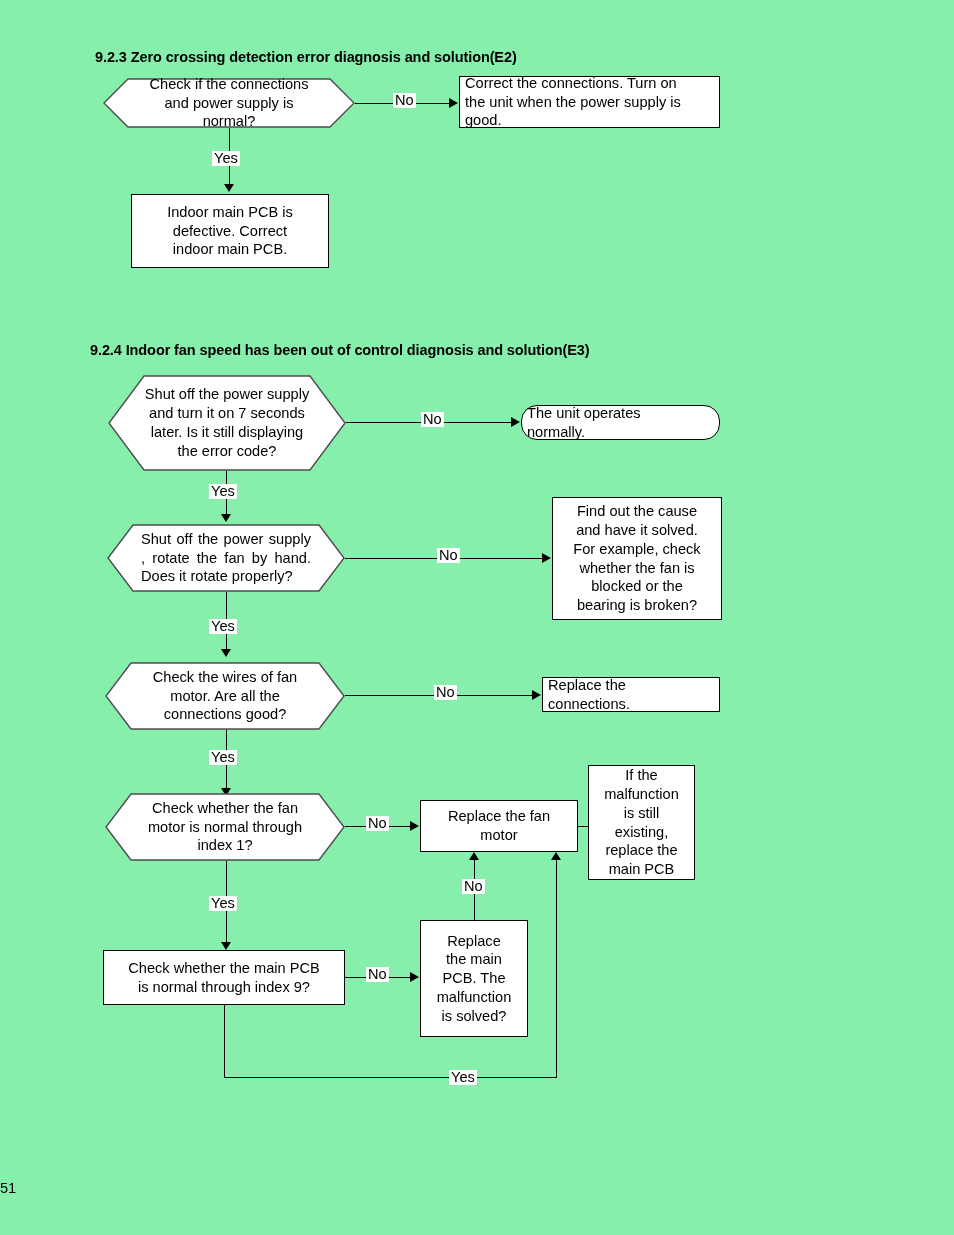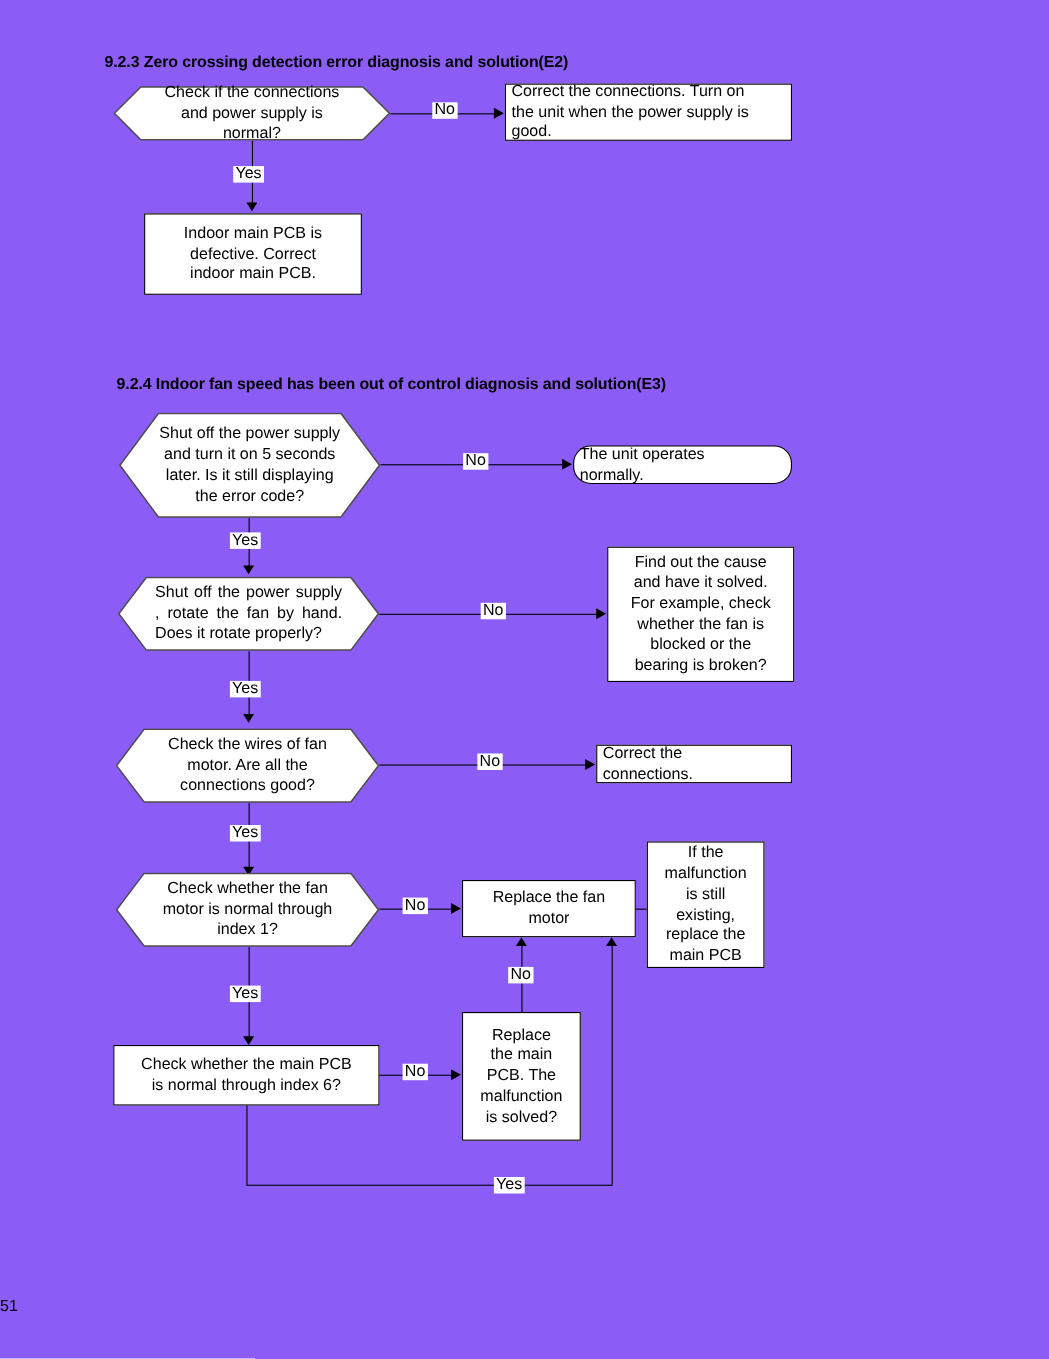--- a/index.html
+++ b/index.html
@@ -8,21 +8,21 @@
     background: #ffffff;
   }
   body {
     font-family: "Liberation Sans", sans-serif;
     color: #000000;
   }
   #page {
     position: relative;
     width: 954px;
     height: 1235px;
-    background: #8b5cf6;
+    background: #86efac;
     overflow: hidden;
   }
 
   
   .section-heading {
     position: absolute;
     font-size: 14.5px;
     font-weight: bold;
     color: #000;
     white-space: nowrap;
@@ -152,27 +152,27 @@
   </div>
 
   <div class="vline" style="left:229px; top:128px; height:58px;"></div>
   <div class="arrow-down" style="left:224px; top:184px;"></div>
   <div class="edge-label" style="left:212px; top:151px;">Yes</div>
 
   <div class="box" style="left:131px; top:194px; width:198px; height:74px;">
     <span>Indoor main PCB is defective. Correct indoor main PCB.</span>
   </div>
 
-  <div class="section-heading" style="left:106px; top:342px;text-align:center;">9.2.4 Indoor fan speed has been out of control diagnosis and solution(E3)</div>
+  <div class="section-heading" style="left:90px; top:342px;text-align:center;">9.2.4 Indoor fan speed has been out of control diagnosis and solution(E3)</div>
 
   <div class="hex" style="left:108px; top:375px; width:238px; height:96px;">
     <svg class="hex-shape" viewBox="0 0 238 96" preserveAspectRatio="none">
       <polygon points="36,1 202,1 237,48 202,95 36,95 1,48" fill="#ffffff" stroke="#4d4d4d" stroke-width="1.4"></polygon>
     </svg>
-    <span class="hex-text">Shut off the power supply and turn it on 5 seconds later. Is it still displaying the error code?</span>
+    <span class="hex-text">Shut off the power supply and turn it on 7 seconds later. Is it still displaying the error code?</span>
   </div>
 
   <div class="hline" style="left:346px; top:422px; width:166px;"></div>
   <div class="arrow-right" style="left:511px; top:417px;"></div>
   <div class="edge-label" style="left:421px; top:412px;">No</div>
 
   <div class="box left-align" style="left:521px; top:405px; width:199px; height:35px;border-radius:16px;">
     <span>The unit operates normally.</span>
   </div>
 
@@ -204,21 +204,21 @@
       <polygon points="26,1 214,1 239,34 214,67 26,67 1,34" fill="#ffffff" stroke="#4d4d4d" stroke-width="1.4"></polygon>
     </svg>
     <span class="hex-text">Check the wires of fan motor. Are all the connections good?</span>
   </div>
 
   <div class="hline" style="left:345px; top:695px; width:188px;"></div>
   <div class="arrow-right" style="left:532px; top:690px;"></div>
   <div class="edge-label" style="left:434px; top:685px;">No</div>
 
   <div class="box left-align" style="left:542px; top:677px; width:178px; height:35px;">
-    <span>Correct the connections.</span>
+    <span>Replace the connections.</span>
   </div>
 
   <div class="vline" style="left:226px; top:730px; height:60px;"></div>
   <div class="arrow-down" style="left:221px; top:788px;"></div>
   <div class="edge-label" style="left:209px; top:750px;">Yes</div>
 
   <div class="hex" style="left:105px; top:793px; width:240px; height:68px;">
     <svg class="hex-shape" viewBox="0 0 240 68" preserveAspectRatio="none">
       <polygon points="26,1 214,1 239,34 214,67 26,67 1,34" fill="#ffffff" stroke="#4d4d4d" stroke-width="1.4"></polygon>
     </svg>
@@ -238,21 +238,21 @@
 
   <div class="box" style="left:588px; top:765px; width:107px; height:115px;">
     <span>If the malfunction is still existing, replace the main PCB</span>
   </div>
 
   <div class="vline" style="left:226px; top:861px; height:83px;"></div>
   <div class="arrow-down" style="left:221px; top:942px;"></div>
   <div class="edge-label" style="left:209px; top:896px;">Yes</div>
 
   <div class="box" style="left:103px; top:950px; width:242px; height:55px;">
-    <span>Check whether the main PCB is normal through index 6?</span>
+    <span>Check whether the main PCB is normal through index 9?</span>
   </div>
 
   <div class="hline" style="left:345px; top:977px; width:66px;"></div>
   <div class="arrow-right" style="left:410px; top:972px;"></div>
   <div class="edge-label" style="left:366px; top:967px;">No</div>
 
   <div class="box" style="left:420px; top:920px; width:108px; height:117px;">
     <span>Replace the main  PCB. The malfunction is solved?</span>
   </div>
 

